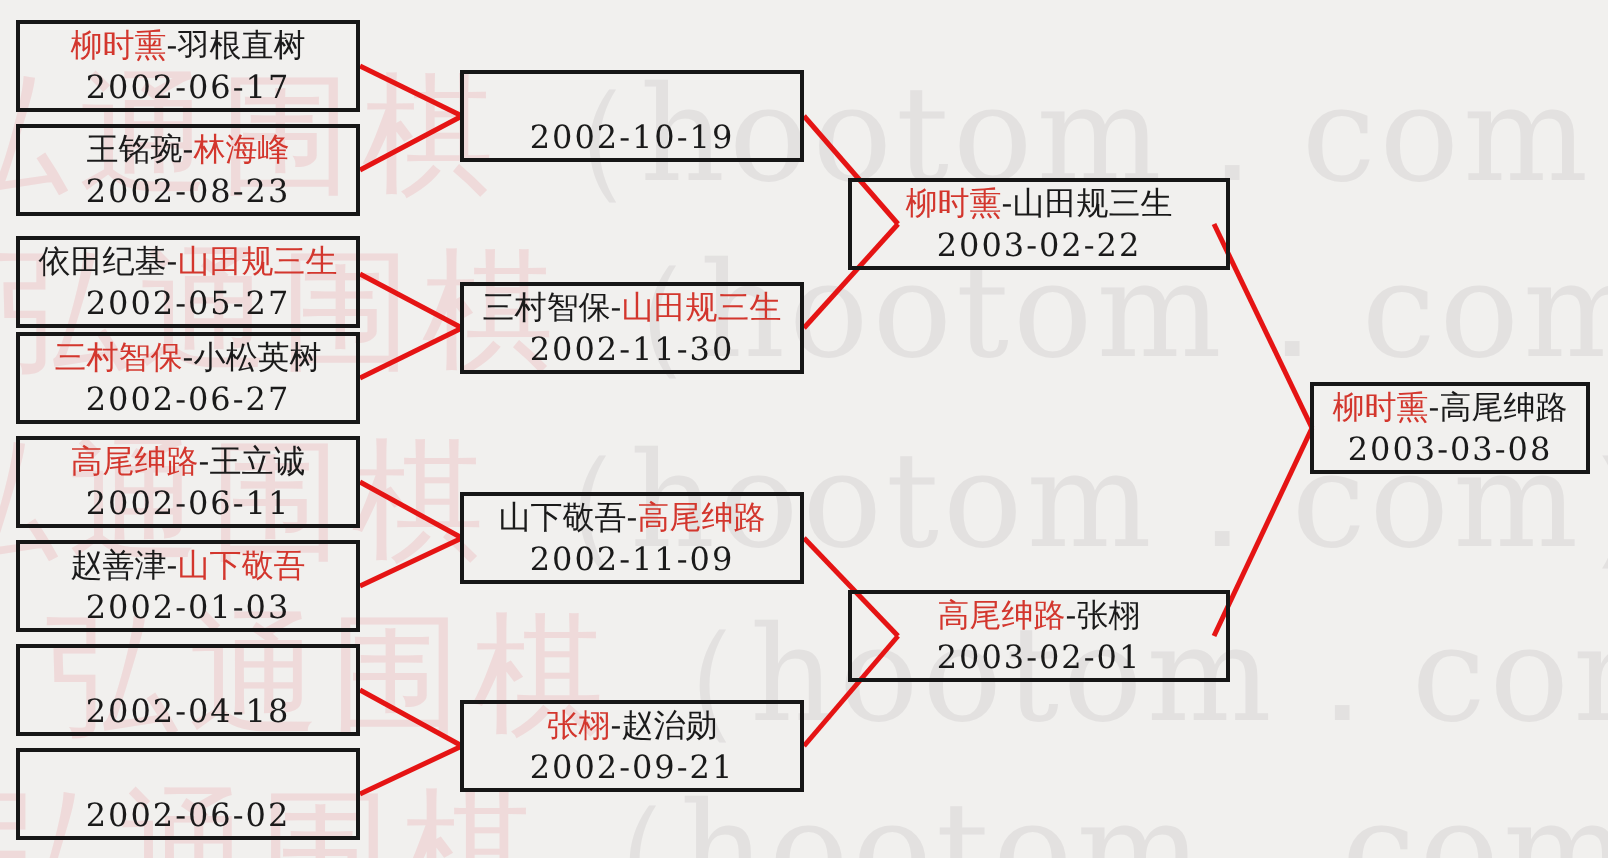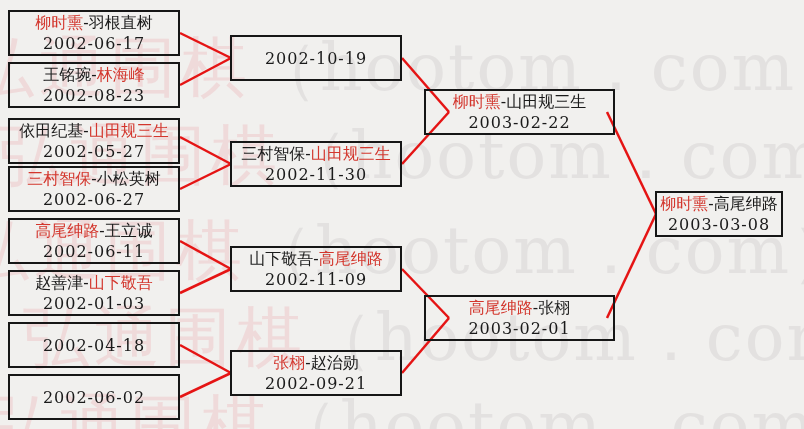--- a/index.html
+++ b/index.html
@@ -26,29 +26,29 @@
   svg.connectors{position:absolute;left:0;top:0;z-index:1}
   .conn{stroke:var(--line-color,#e51414);stroke-width:2.5;fill:none}
   
   .box{
     position:absolute;
     box-sizing:border-box;
     height:46px;
     border:2px solid #161616;
     background:transparent;
     display:flex;flex-direction:column;
-    align-items:center;justify-content:center;
+    align-items:center;justify-content:flex-end;
     text-align:center;
     font-size:16px;line-height:21px;
     z-index:2;
   }
   .r1{left:8px;width:172px}
   .r2{left:230px;width:172px}
   .r3{left:424px;width:191px}
-  .rf{left:655px;width:128px}
+  .rf{left:655px;width:140px}
   .names{white-space:nowrap}
   .p[data-result="win"]{color:var(--winner-color,#d3362d)}
   .date{letter-spacing:1px}
 </style>
 </head>
 <body>
 
 <div>
   <div class="wm-row" style="top:35px;left:-50px"><span class="wm-cjk">弘通围棋</span><span class="wm-latin">（hootom．com）</span></div>
   <div class="wm-row" style="top:123px;left:-20px"><span class="wm-cjk">弘通围棋</span><span class="wm-latin">（hootom．com）</span></div>

